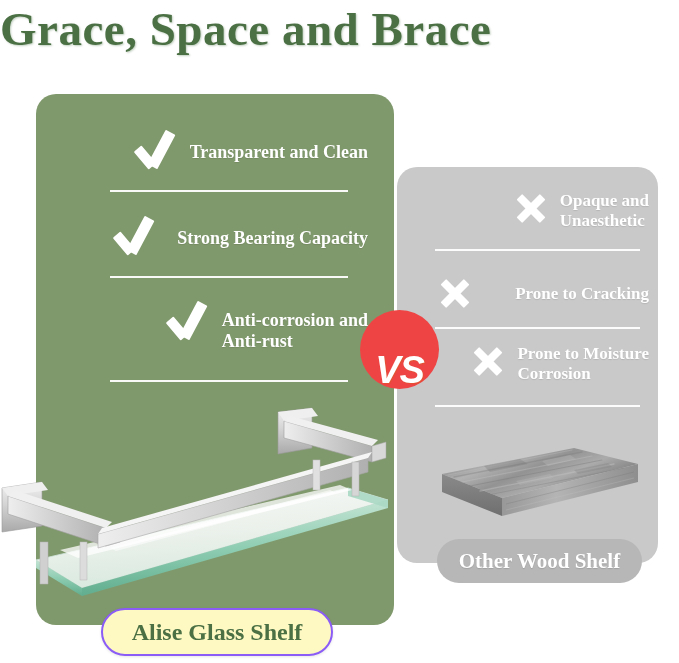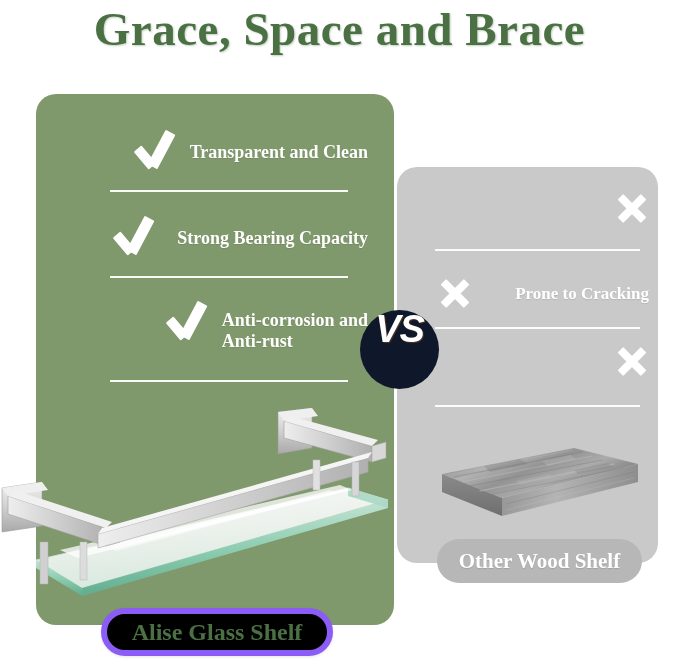--- a/index.html
+++ b/index.html
@@ -18,21 +18,21 @@
     height: 663px;
     background: #ffffff;
   }
 
   
   #page-title {
     position: absolute;
     left: 0;
     top: 2px;
     width: 679px;
-    text-align: center;
+    text-align: left;
     font-size: 47px;
     font-weight: bold;
     color: #4b7044;
     letter-spacing: 0.5px;
     text-shadow: 1px 1px 2px rgba(120,150,115,0.45);
     white-space: nowrap;
   }
 
   
   .panel {
@@ -132,24 +132,24 @@
   }
 
   
   #vs-badge {
     position: absolute;
     left: 360px;
     top: 310px;
     width: 79px;
     height: 79px;
     border-radius: 50%;
-    background: #0f172a;
+    background: #ef4444;
     box-shadow: 0 0 0 3px rgba(255,255,255,0.0);
     display: flex;
-    align-items: flex-start;
+    align-items: flex-end;
     justify-content: center;
     z-index: 12;
   }
   #vs-badge-text {
     color: #ffffff;
     font-size: 38px;
     font-weight: bold;
     font-style: italic;
     font-family: "Liberation Sans", sans-serif;
     line-height: 1;
@@ -166,22 +166,22 @@
     border-radius: 999px;
     font-weight: bold;
     z-index: 14;
   }
 
   #label-alise {
     left: 101px;
     top: 608px;
     width: 232px;
     height: 48px;
-    background: #000000;
-    border: 6px solid #8b5cf6;
+    background: #fef9c3;
+    border: 2px solid #8b5cf6;
     color: #4b7044;
     font-size: 24px;
     font-family: "Liberation Serif", "DejaVu Serif", serif;
     box-shadow: 0 1px 3px rgba(0,0,0,0.10);
   }
 
   #label-wood {
     left: 437px;
     top: 539px;
     width: 205px;
@@ -250,37 +250,41 @@
     <span class="feature-label green-label" style="margin-left:14px; margin-top:7px;">Anti-corrosion and
 Anti-rust</span>
   </div>
   <div class="divider" style="left:110px; top:380px; width:238px;"></div>
 
   <div class="feature-row" style="left:434px; top:192px; width:215px;">
     <span class="icon-box x-icon">
       <span class="stroke-a"></span>
         <span class="stroke-b"></span>
     </span>
+    <span class="feature-label gray-label" style="margin-left:12px; margin-top:-1px;">Opaque and
+Unaesthetic</span>
   </div>
   <div class="divider" style="left:435px; top:249px; width:205px;"></div>
 
   <div class="feature-row" style="left:434px; top:277px; width:215px;gap:31px;">
     <span class="icon-box x-icon">
       <span class="stroke-a"></span>
         <span class="stroke-b"></span>
     </span>
     <span class="feature-label gray-label" style="margin-left:12px; margin-top:7px;">Prone to Cracking</span>
   </div>
   <div class="divider" style="left:435px; top:327px; width:205px;"></div>
 
   <div class="feature-row" style="left:434px; top:345px; width:215px;">
     <span class="icon-box x-icon">
       <span class="stroke-a"></span>
         <span class="stroke-b"></span>
     </span>
+    <span class="feature-label gray-label" style="margin-left:12px; margin-top:-1px;">Prone to Moisture
+Corrosion</span>
   </div>
   <div class="divider" style="left:435px; top:405px; width:205px;"></div>
 
   <div id="vs-badge">
     <span id="vs-badge-text">VS</span>
   </div>
 
   <svg id="glass-shelf" viewBox="0 0 420 200">
     <defs>
       <linearGradient id="metalV" x1="0" y1="0" x2="0" y2="1">

